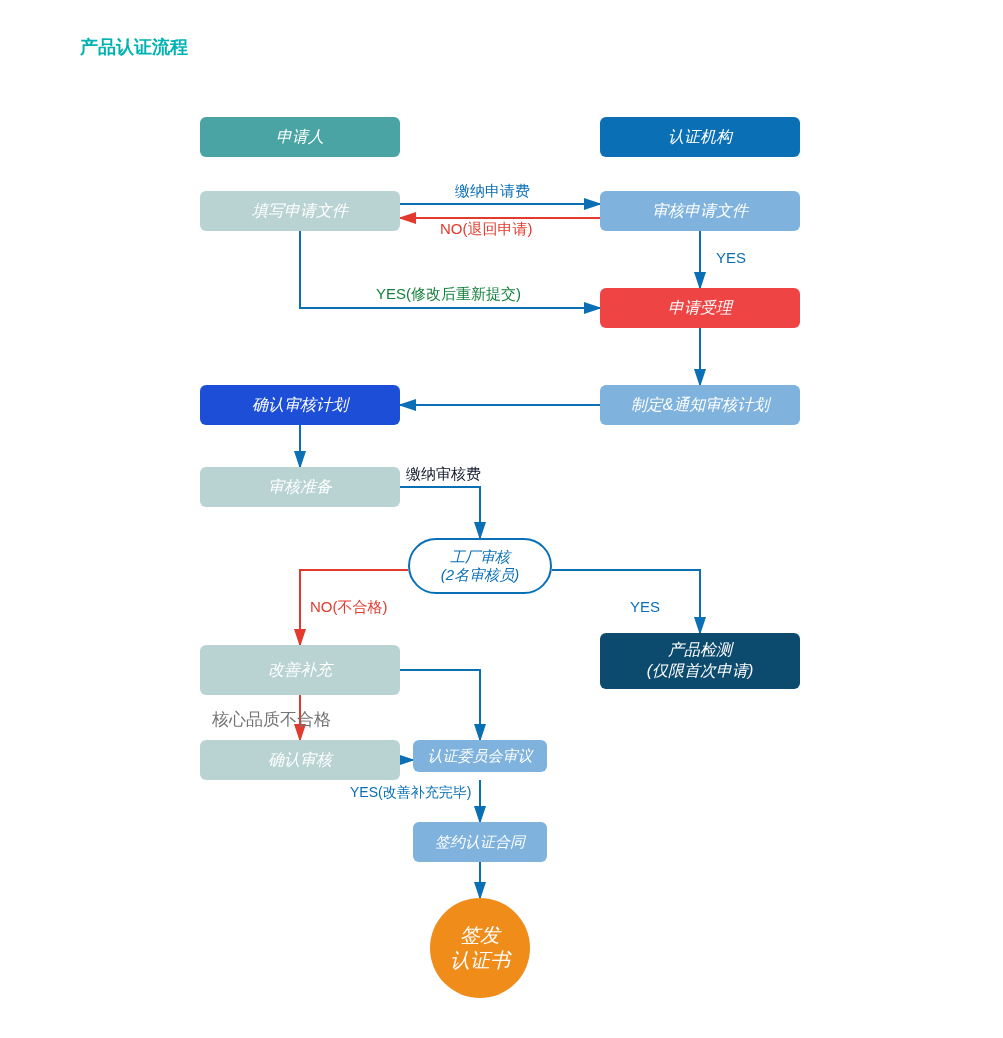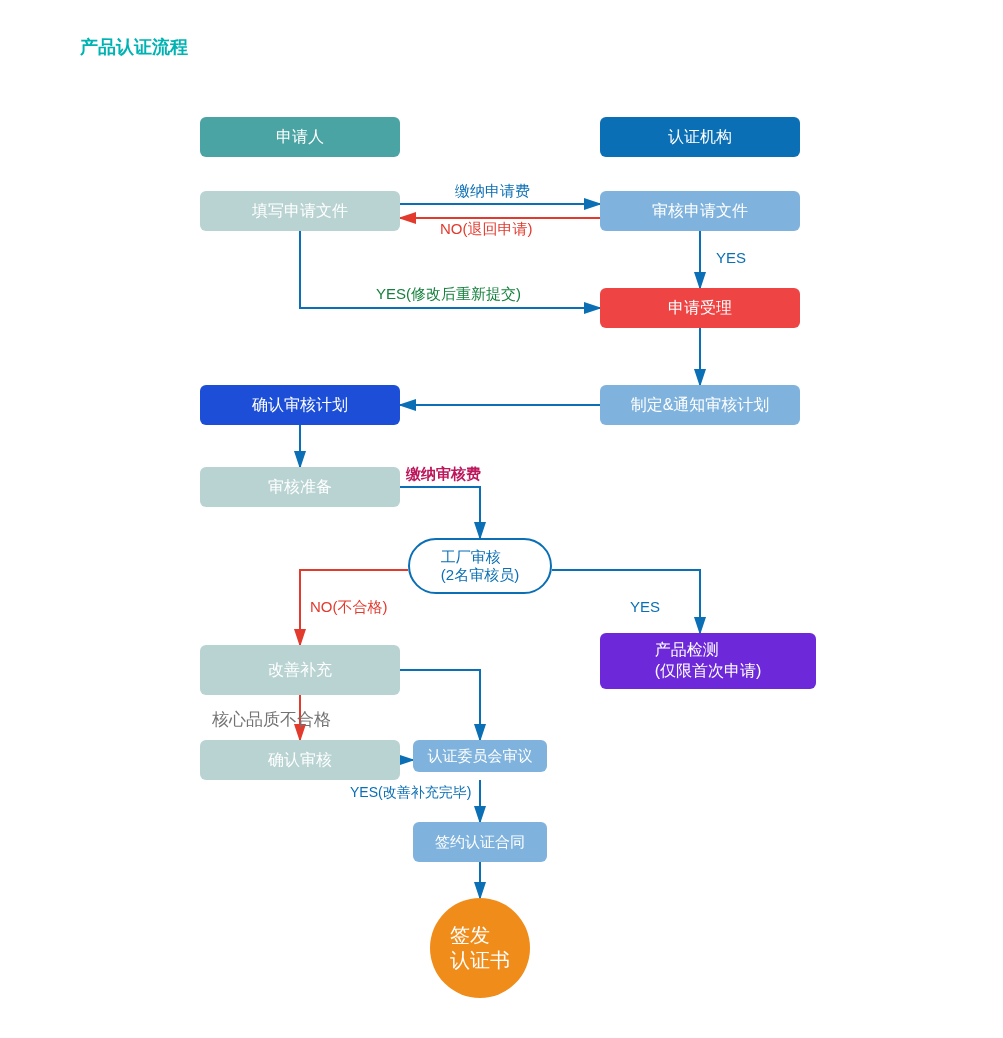--- a/index.html
+++ b/index.html
@@ -21,25 +21,26 @@
     top: 35px;
     font-size: 18px;
     font-weight: 700;
     color: #00b3b3;
   }
   .box {
     position: absolute;
     display: flex;
     align-items: center;
     justify-content: center;
-    text-align: left;
+    text-align: center;
     font-size: 16px;
     color: #ffffff;
     border-radius: 6px;
     box-sizing: border-box;
+    font-style: italic;
   }
   .hbox { 
     width: 200px;
     height: 40px;
   }
   .nbox { 
     width: 200px;
     height: 40px;
   }
   .oval {
@@ -145,21 +146,21 @@
   <div class="box oval" style="left:408px; top:538px; width:144px; height:56px;">
     <div style="line-height:1.2; font-size:15px;">
       <div>工厂审核</div>
       <div>(2名审核员)</div>
     </div>
   </div>
 
   <div class="box" style="left:200px; top:645px; width:200px; height:50px; background:#b9d3d3;">
     <span>改善补充</span>
   </div>
-  <div class="box" style="left:600px; top:633px; width:216px; height:56px; background:#6d28d9;">
+  <div class="box" style="left:600px; top:633px; width:200px; height:56px; background:#0c4a6e;">
     <div style="line-height:1.3;">
       <div>产品检测</div>
       <div>(仅限首次申请)</div>
     </div>
   </div>
 
   <div class="box nbox" style="left:200px; top:740px; background:#b9d3d3;">
     <span>确认审核</span>
   </div>
   <div class="box" style="left:413px; top:740px; width:134px; height:32px; background:#7fb3dd; font-size:15px;">
@@ -174,18 +175,18 @@
     <div style="line-height:1.25;">
       <div>签发</div>
       <div>认证书</div>
     </div>
   </div>
 
   <div class="edge-label" style="left:455px; top:182px; color:#0a6fb5;">缴纳申请费</div>
   <div class="edge-label" style="left:440px; top:220px; color:#e33a2e;">NO(退回申请)</div>
   <div class="edge-label" style="left:716px; top:249px; color:#0a6fb5;">YES</div>
   <div class="edge-label" style="left:376px; top:285px; color:#15803d;">YES(修改后重新提交)</div>
-  <div class="edge-label" style="left:406px; top:465px; color:#be185d;font-weight:bold;">缴纳审核费</div>
+  <div class="edge-label" style="left:406px; top:465px; color:#0f172a;">缴纳审核费</div>
   <div class="edge-label" style="left:310px; top:598px; color:#e33a2e;">NO(不合格)</div>
   <div class="edge-label" style="left:630px; top:598px; color:#0a6fb5;">YES</div>
   <div class="edge-label" style="left:212px; top:708px; color:#737373; font-size:17px;">核心品质不合格</div>
   <div class="edge-label" style="left:350px; top:784px; color:#0a6fb5; font-size:14px;">YES(改善补充完毕)</div>
 </div>
 
 </body></html>

